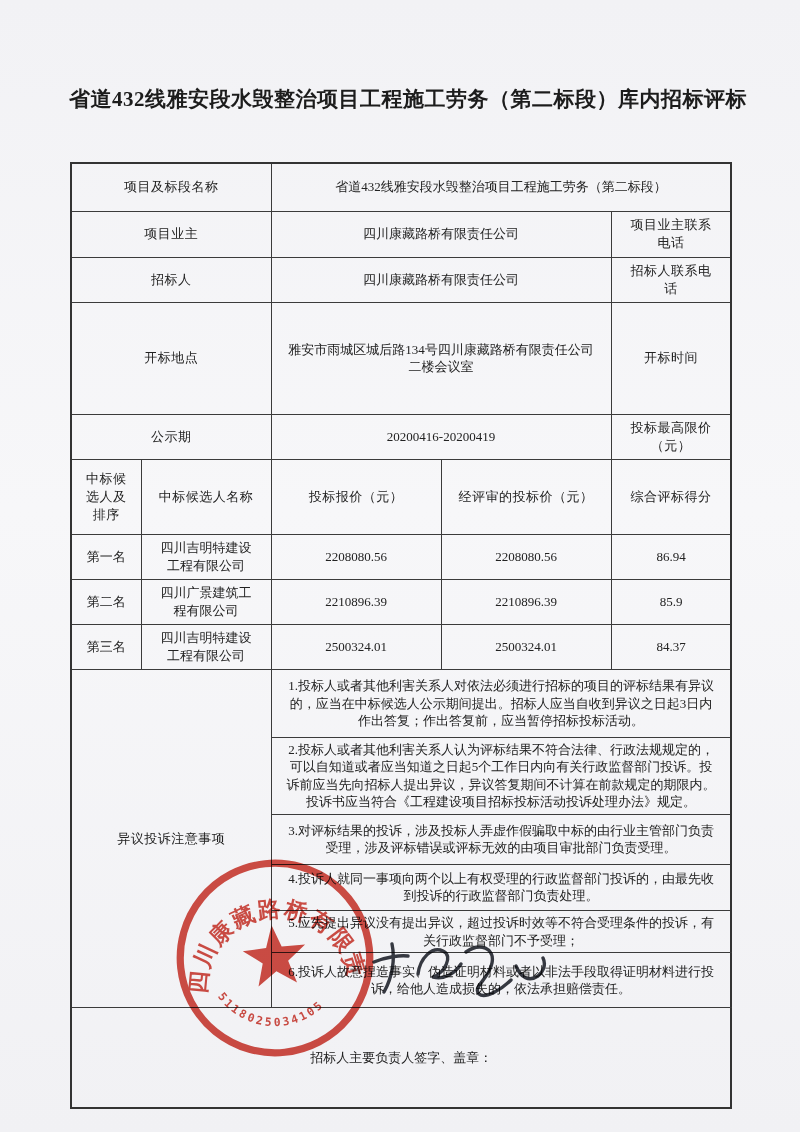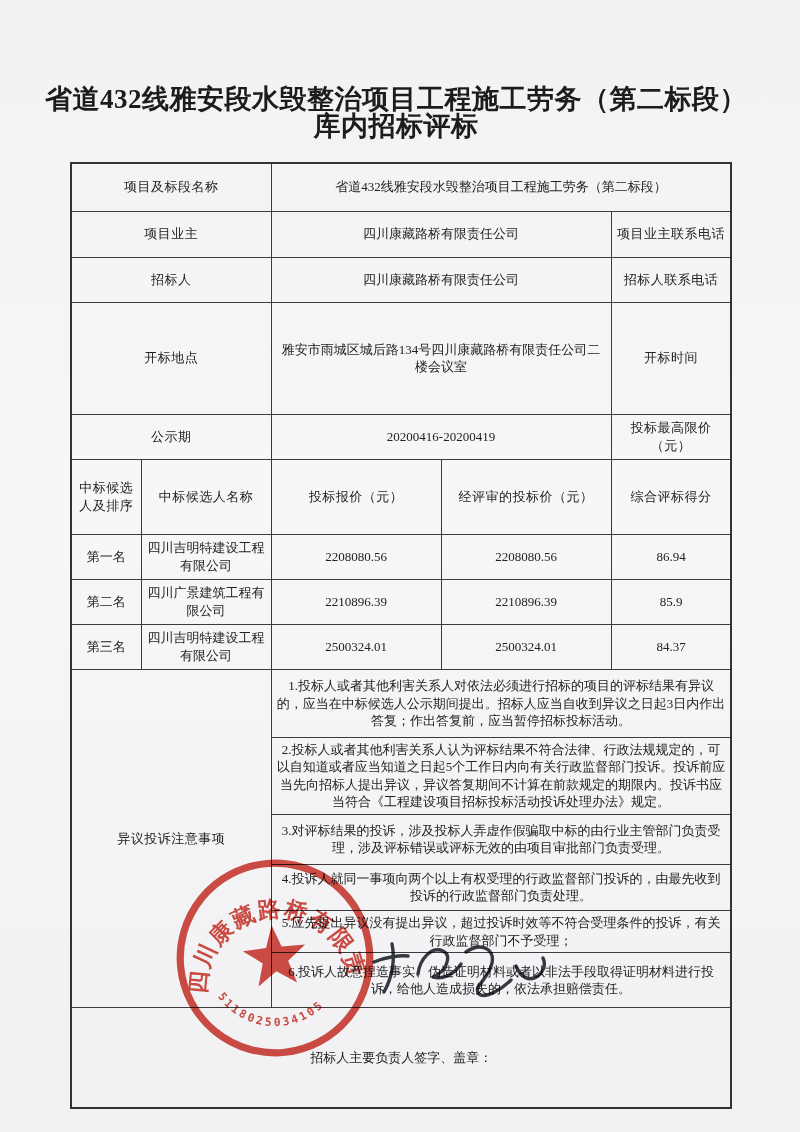--- a/index.html
+++ b/index.html
@@ -7,34 +7,34 @@
   .page {
     position:relative;
     width:800px; height:1132px;
     margin:0 auto;
     background:linear-gradient(180deg,#f2f2f5 0%,#f7f7f9 45%,#f1f1f4 100%);
     font-family:"Liberation Serif","DejaVu Serif",serif;
     color:#222;
     overflow:hidden;
   }
   .title {
-    position:absolute; left:36px; top:86px; width:720px;
-    text-align:center; font-size:27px; font-weight:bold;
+    position:absolute; left:48px; top:86px; width:720px;
+    text-align:center; font-size:21px; font-weight:bold;
     line-height:27px; color:#1c1c1c; letter-spacing:0.5px;
   }
   table.doc {
     position:absolute; left:70px; top:162px;
     width:660px; table-layout:fixed; border-collapse:collapse;
     border:2px solid #333;
   }
   table.doc td {
     border:1px solid #3b3b3b;
     font-size:13px; line-height:1.35; color:#222;
     text-align:center; vertical-align:middle;
-    padding:3px 5px; overflow:hidden;
+    padding:3px 14px; overflow:hidden;
   }
   td.lab { letter-spacing:0.5px; }
   td.tleft { text-align:left; padding-left:8px;margin-left:28px; }
   td.note { text-align:justify; padding:6px 9px 6px 9px;margin-left:11px; }
   td.rankhead { padding:2px; }
   td.sig { text-align:left; padding-left:6px; font-size:13px; }
   .num { font-family:"Liberation Serif","DejaVu Serif",serif; }
   .seal {
     position:absolute; left:172px; top:855px;
     width:206px; height:206px;

